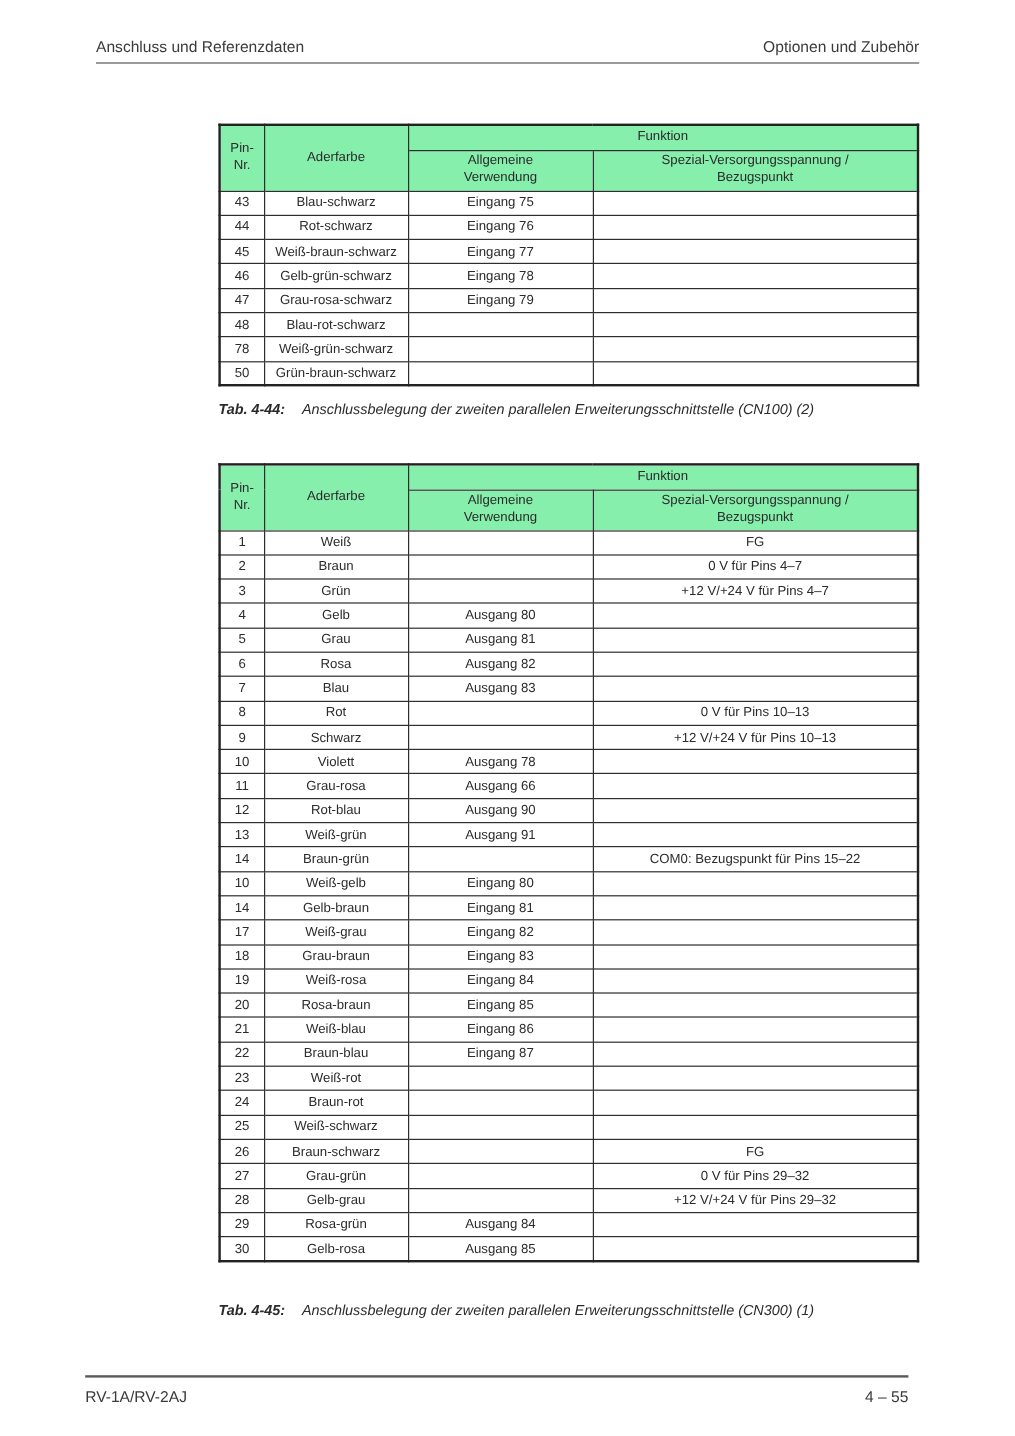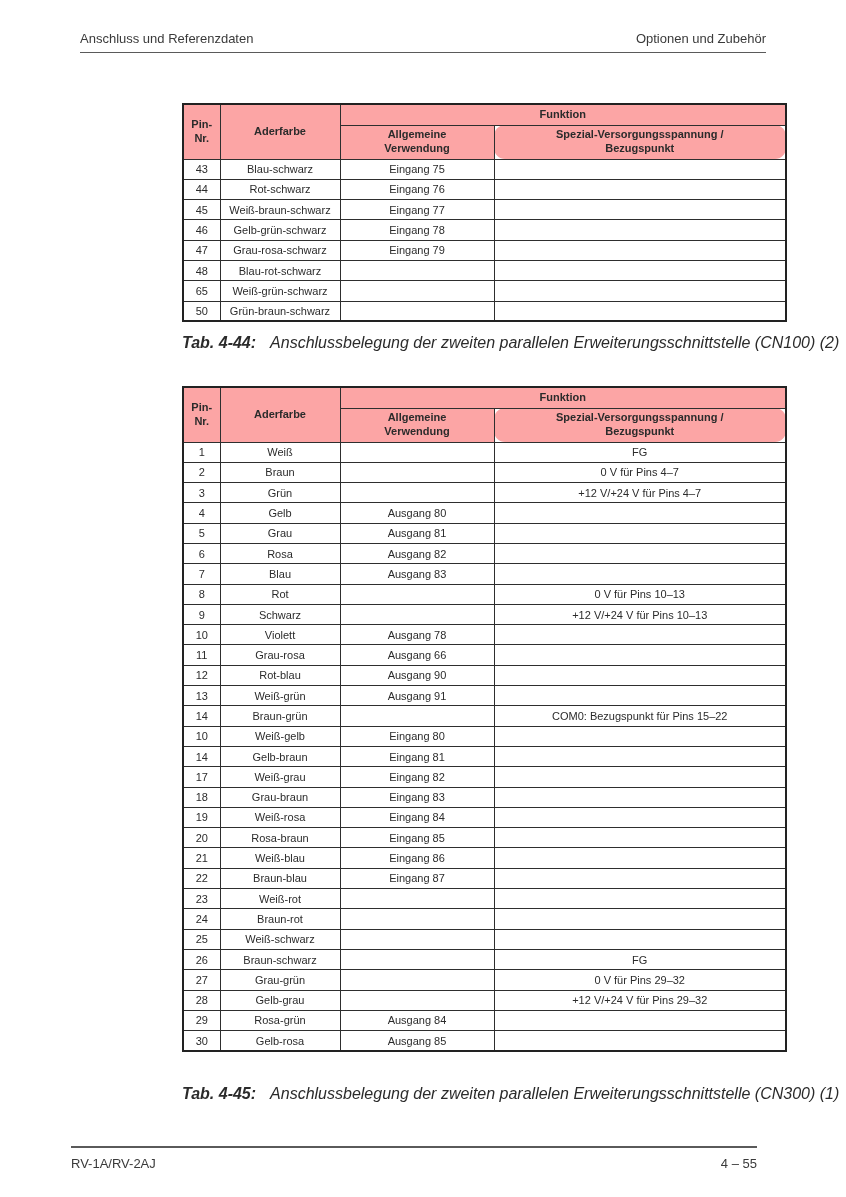--- a/index.html
+++ b/index.html
@@ -39,37 +39,37 @@
   .pin-table.t1 { top: 103px; }
   .pin-table.t2 { top: 386px; }
   .pin-table th, .pin-table td {
     border: 1px solid #2e2e2e;
     text-align: center; vertical-align: middle;
     padding: 1px 3px;
     overflow: hidden;
   }
   .pin-table { border: 2px solid #222222; }
   .pin-table thead th {
-    background: #fca5a5;
-    font-weight: bold;
+    background: #86efac;
+    font-weight: normal;
     white-space: pre-line;
     line-height: 1.25;
   }
   .pin-table thead tr.hr1 th { height: 21px; }
   .pin-table thead tr.hr2 th { height: 34px; }
   .pin-table tbody td { height: 20.3px; background: #ffffff; }
   .col-pin     { width: 37px; }
   .col-color   { width: 120px; margin-left: 16px; }
   .col-general { width: 154px; }
-  .col-special { width: 292px; border-radius: 11px; }
+  .col-special { width: 271px; }
 
   
   .caption {
     position: absolute; left: 182px; width: 600px;
-    font-size: 16px; font-style: italic; color: #2b2b2b;
+    font-size: 12px; font-style: italic; color: #2b2b2b;
     white-space: nowrap;
   }
   .caption.c1 { top: 334px; }
   .caption.c2 { top: 1085px; }
   .caption .cap-label { font-weight: bold; margin-right: 14px; }
 </style>
 </head>
 <body>
 
 <div class="running-header">
@@ -129,21 +129,21 @@
         <td>Eingang 79</td>
         <td></td>
       </tr>
       <tr>
         <td>48</td>
         <td>Blau-rot-schwarz</td>
         <td></td>
         <td></td>
       </tr>
       <tr>
-        <td>65</td>
+        <td>78</td>
         <td>Weiß-grün-schwarz</td>
         <td></td>
         <td></td>
       </tr>
       <tr>
         <td>50</td>
         <td>Grün-braun-schwarz</td>
         <td></td>
         <td></td>
       </tr>

